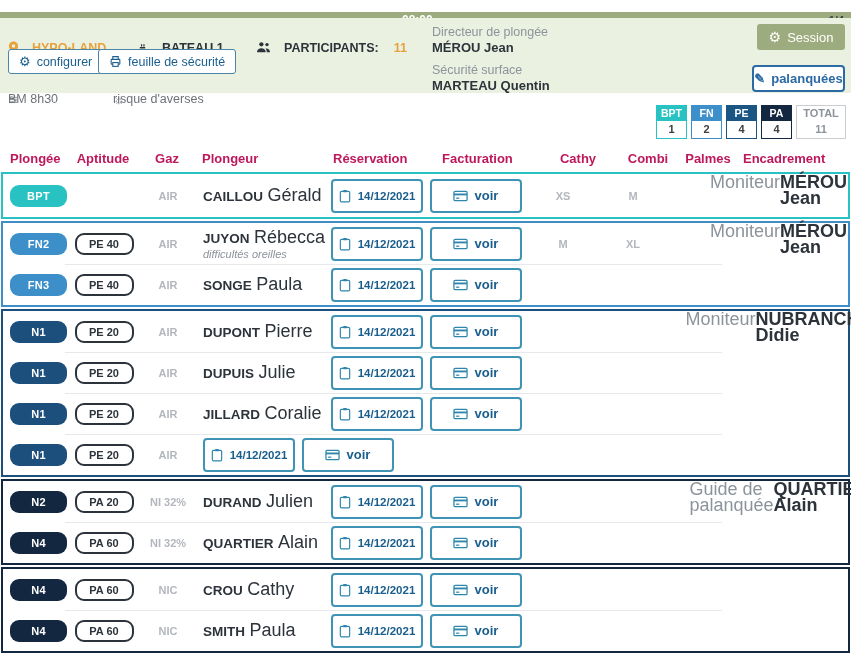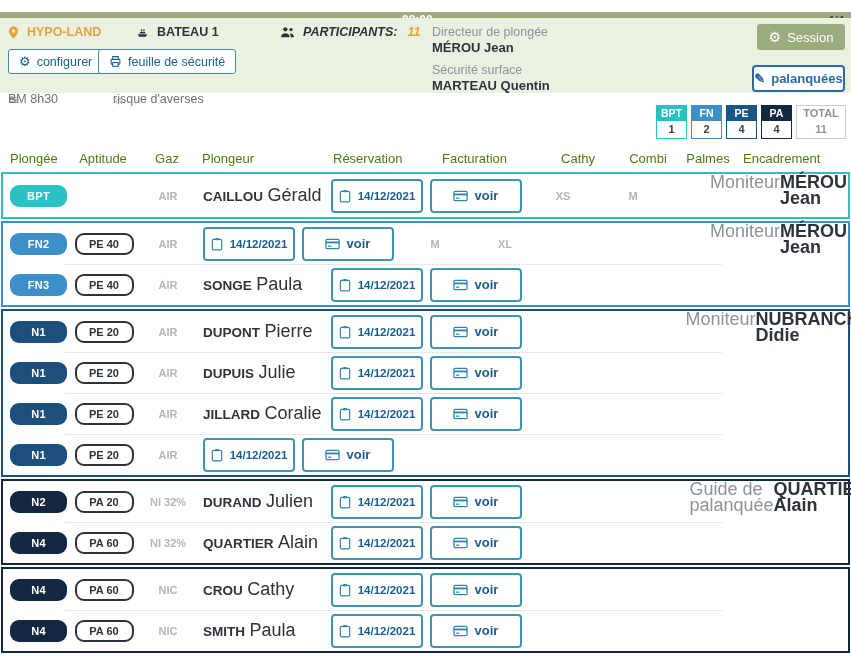--- a/index.html
+++ b/index.html
@@ -7,24 +7,24 @@
        font-family:"Liberation Sans",sans-serif;color:#2d333b;}
 
   
   .topbar{position:absolute;top:12px;left:0;right:0;height:18px;background:#9dac7e;color:#fff;}
   .tb-time{position:absolute;left:402px;top:1px;font-size:12px;font-weight:bold;}
   .tb-chevron{position:absolute;left:477px;top:0px;font-size:14px;font-weight:bold;cursor:pointer;}
   .tb-page{position:absolute;right:7px;top:2px;font-size:11px;font-weight:bold;color:#3c4043;}
 
   
   .band{position:absolute;top:18px;left:0;right:0;height:75px;background:#eaf1e1;}
-  .band .item{position:absolute;display:flex;align-items:center;gap:8px;font-size:12.5px;font-weight:bold;}
+  .band .item{position:absolute;display:flex;align-items:flex-start;gap:13px;font-size:12.5px;font-weight:bold;margin-top:16px;}
   .site{left:8px;top:7px;color:#e8a23c;}
   .boat{left:136px;top:7px;color:#2d333b;}
-  .parts{left:280px;top:7px;color:#2d333b;font-style:italic;}
+  .parts{left:256px;top:7px;color:#2d333b;}
   .parts .count{color:#e8a23c;margin-left:2px;}
   .btn-outline{display:flex;align-items:center;gap:6px;background:#fff;border:1px solid #4a86a8;
       border-radius:3px;color:#1a5f8f;font-size:12.5px;font-weight:normal;height:25px;padding:0 10px;
       box-sizing:border-box;cursor:pointer;}
   .cfg{position:absolute;left:8px;top:31px;}
   .sheet{position:absolute;left:98px;top:31px;}
   .who{position:absolute;left:432px;font-size:12.5px;}
   .who .lbl{color:#8d939b;line-height:15px;}
   .who .nm{color:#2d333b;font-weight:bold;font-size:13px;line-height:16px;}
   .director{top:7px;} .surface{top:45px;}
@@ -45,21 +45,21 @@
   .badges{position:absolute;top:105px;right:5px;display:flex;gap:4px;}
   .sbadge{width:29px;border:1px solid var(--c);background:#fff;text-align:center;}
   .sbadge .top{background:var(--c);color:#fff;font-size:10.5px;font-weight:bold;height:15px;line-height:15px;}
   .sbadge .cnt{font-size:11px;font-weight:bold;color:#3c4043;height:17px;line-height:17px;}
   .sbadge.total{width:48px;border-color:#c9cdd1;}
   .sbadge.total .top{background:#fff;color:#8d939b;font-size:11px;}
   .sbadge.total .cnt{color:#8d939b;}
 
   
   .thead{position:absolute;top:146px;left:2px;right:0;height:24px;display:flex;align-items:center;
-      font-size:13px;font-weight:normal;color:#4d7c0f;}
+      font-size:13px;font-weight:bold;color:#be185d;}
 
   
   .c-level{width:68px;padding-left:7px;box-sizing:border-box;}
   .c-apt{width:66px;text-align:center;}
   .c-gaz{width:62px;text-align:center;}
   .c-name{width:128px;padding-left:4px;box-sizing:border-box;}
   .c-res{width:100px;display:flex;justify-content:center;}
   .c-fact{width:97px;display:flex;justify-content:center;}
   .c-gilet{width:78px;text-align:center;}
   .c-combi{width:62px;text-align:center;}
@@ -279,20 +279,27 @@
   <div class="group" style="border-color: rgb(61, 143, 201);">
     <div class="group-left">
   <div class="row">
     <div class="c-level">
       <span class="badge-level" style="background: rgb(61, 143, 201);">FN2</span>
     </div>
     <div class="c-apt">
       <span class="badge-apt">PE 40</span>
     </div>
     <div class="c-gaz gaz">AIR</div>
+    <div class="c-name">
+      <div>
+        <span class="nm-last">JUYON</span>
+        <span class="nm-first"> Rébecca</span>
+      </div>
+      <div class="nm-note">difficultés oreilles</div>
+    </div>
     <div class="c-res">
       <button class="btn-blue btn-date">
         <span class="ic">
           <svg width="12" height="14" viewBox="0 0 20 24" fill="none" stroke="currentColor" stroke-width="2">
                     <rect x="2" y="4" width="16" height="18" rx="2"></rect>
                     <rect x="7" y="1.5" width="6" height="4" rx="1" fill="currentColor" stroke="none"></rect>
                   </svg>
         </span>
         <span class="date-text">14/12/2021</span>
       </button>

